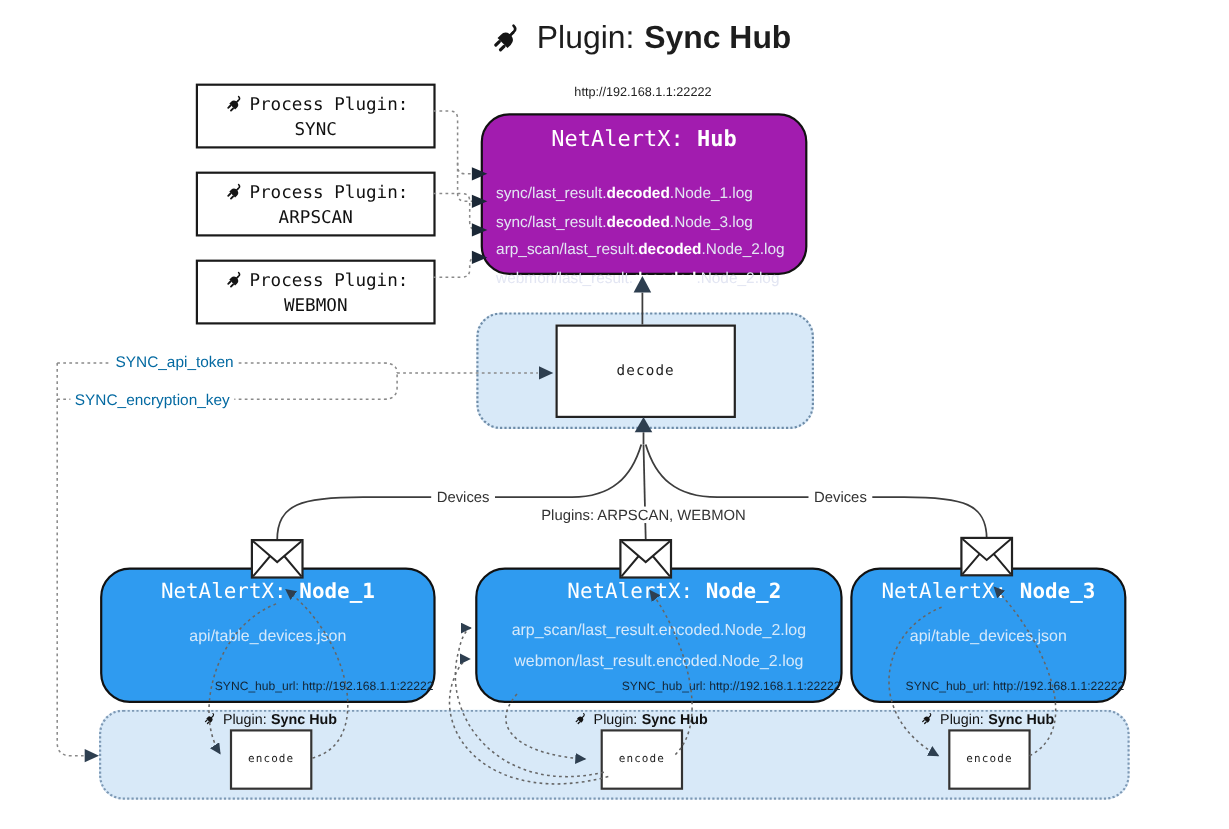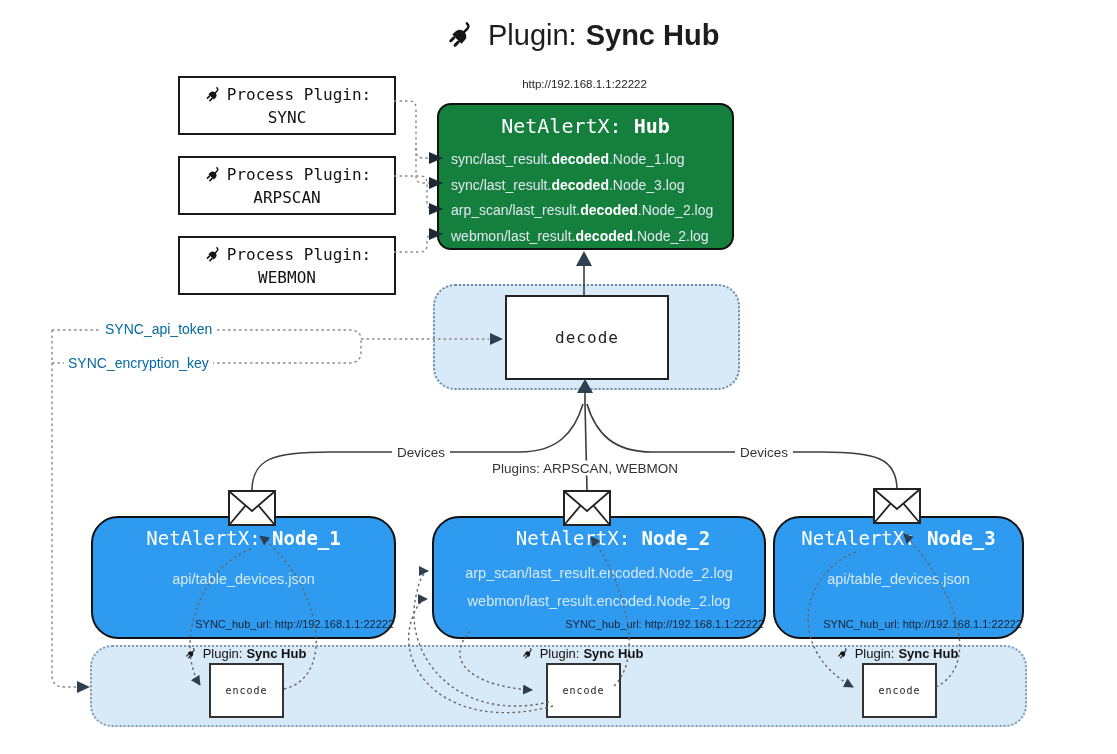--- a/index.html
+++ b/index.html
@@ -14,31 +14,31 @@
   .main-title b{font-weight:bold;}
 
   
   .pbox{position:absolute;left:178px;width:214px;height:55px;border:2px solid #1a1a1a;background:#fff;
     font-family:"DejaVu Sans Mono",monospace;font-size:16px;color:#111;
     display:flex;flex-direction:column;align-items:center;justify-content:center;line-height:23px;z-index:1;}
   .pbox .l1{display:flex;align-items:center;gap:3px;}
 
   
   .hub-url{position:absolute;left:437px;top:78px;width:295px;text-align:center;font-size:11.5px;color:#222;z-index:1;}
-  .hub{position:absolute;left:437px;top:103px;width:293px;height:143px;background:#15803d;
-    border:2.5px solid #111;border-radius:14px;color:#fff;z-index:1;}
+  .hub{position:absolute;left:437px;top:103px;width:293px;height:143px;background:#a21caf;
+    border:2.5px solid #111;border-radius:26px;color:#fff;z-index:1;}
   .hub-title{text-align:center;margin-top:9px;font-family:"DejaVu Sans Mono",monospace;font-size:20px;}
-  .hub-files{position:absolute;top:42px;left:12px;right:4px;font-size:14px;line-height:25.5px;color:#E3E6F3;white-space:nowrap;}
+  .hub-files{position:absolute;top:58px;left:12px;right:4px;font-size:14px;line-height:25.5px;color:#E3E6F3;white-space:nowrap;}
   .hub-files b{color:#fff;}
 
   
   .decode-wrap{position:absolute;left:433px;top:284px;width:303px;height:102px;background:#D8E9F8;
     border:2px dotted #6E8CA8;border-radius:22px;z-index:1;}
   .decode-box{position:absolute;left:505px;top:295px;width:160px;height:81px;background:#fff;border:2px solid #222;
-    font-family:"DejaVu Sans Mono",monospace;font-size:16px;letter-spacing:1px;color:#222;
+    font-family:"DejaVu Sans Mono",monospace;font-size:13px;letter-spacing:1px;color:#222;
     display:flex;align-items:center;justify-content:center;z-index:2;}
 
   
   .token-label{position:absolute;background:#fff;font-size:14px;color:#0369a1;padding:0 4px;z-index:6;white-space:nowrap;}
 
   
   .edge-label{position:absolute;transform:translate(-50%,-50%);background:#fff;font-size:13.5px;color:#333;
     padding:0 5px;z-index:6;white-space:nowrap;}
 
   

